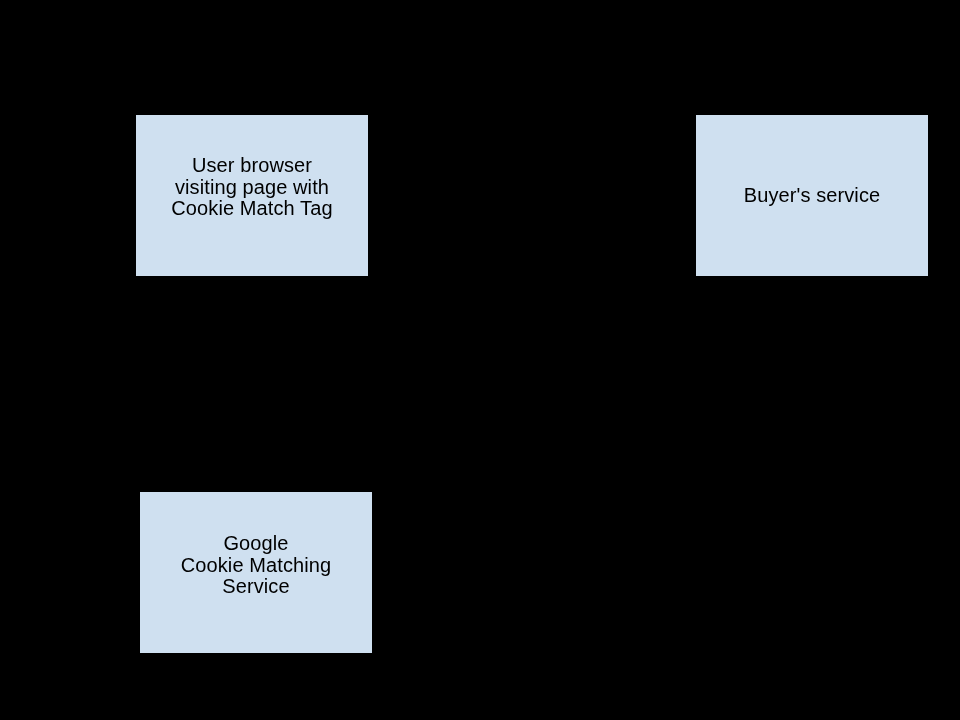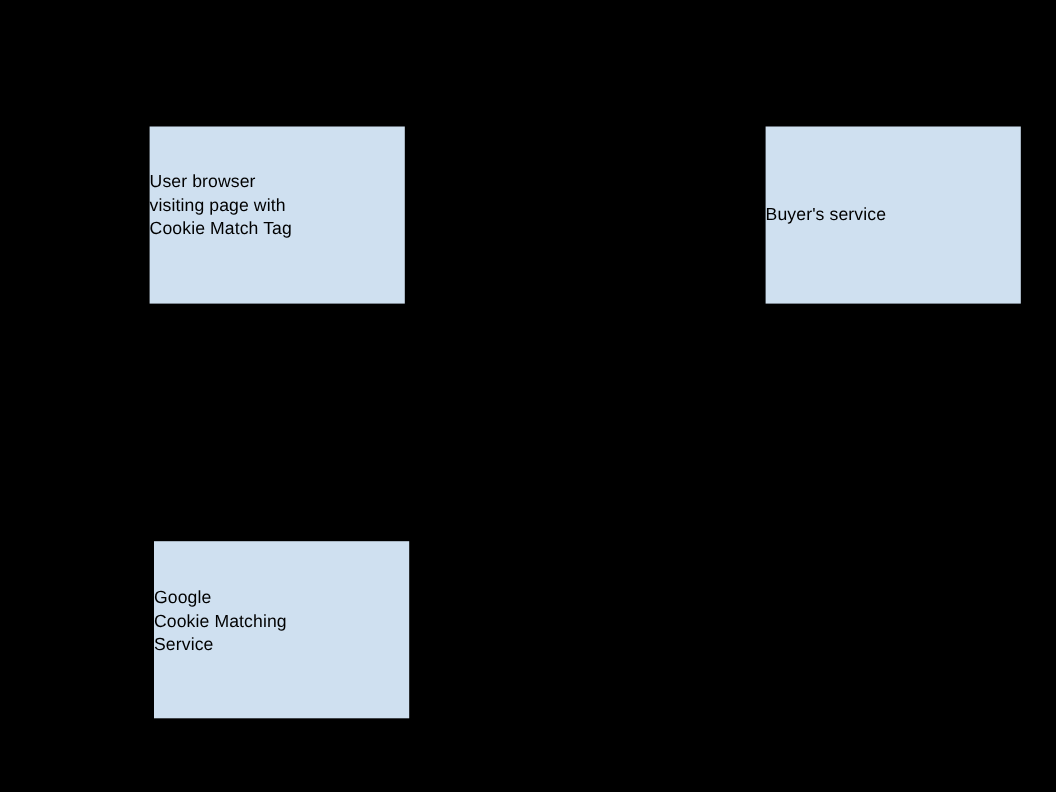--- a/index.html
+++ b/index.html
@@ -19,24 +19,24 @@
   .node {
     position: absolute;
     box-sizing: border-box;
     background: #cfe0f0;
     display: flex;
     align-items: center;
     justify-content: center;
   }
   .node-label {
     width: 100%;
-    text-align: left;
+    text-align: center;
     color: #000000;
     font-family: "Liberation Sans", sans-serif;
-    font-size: 16px;
+    font-size: 20px;
     line-height: 21.5px;
     white-space: pre-line;
     letter-spacing: 0.1px;
   }
   
   .node.shift-up .node-label { transform: translateY(-8px); }
   .node.shift-up1 .node-label { transform: translateY(-7px); }
 </style>
 </head>
 <body>

